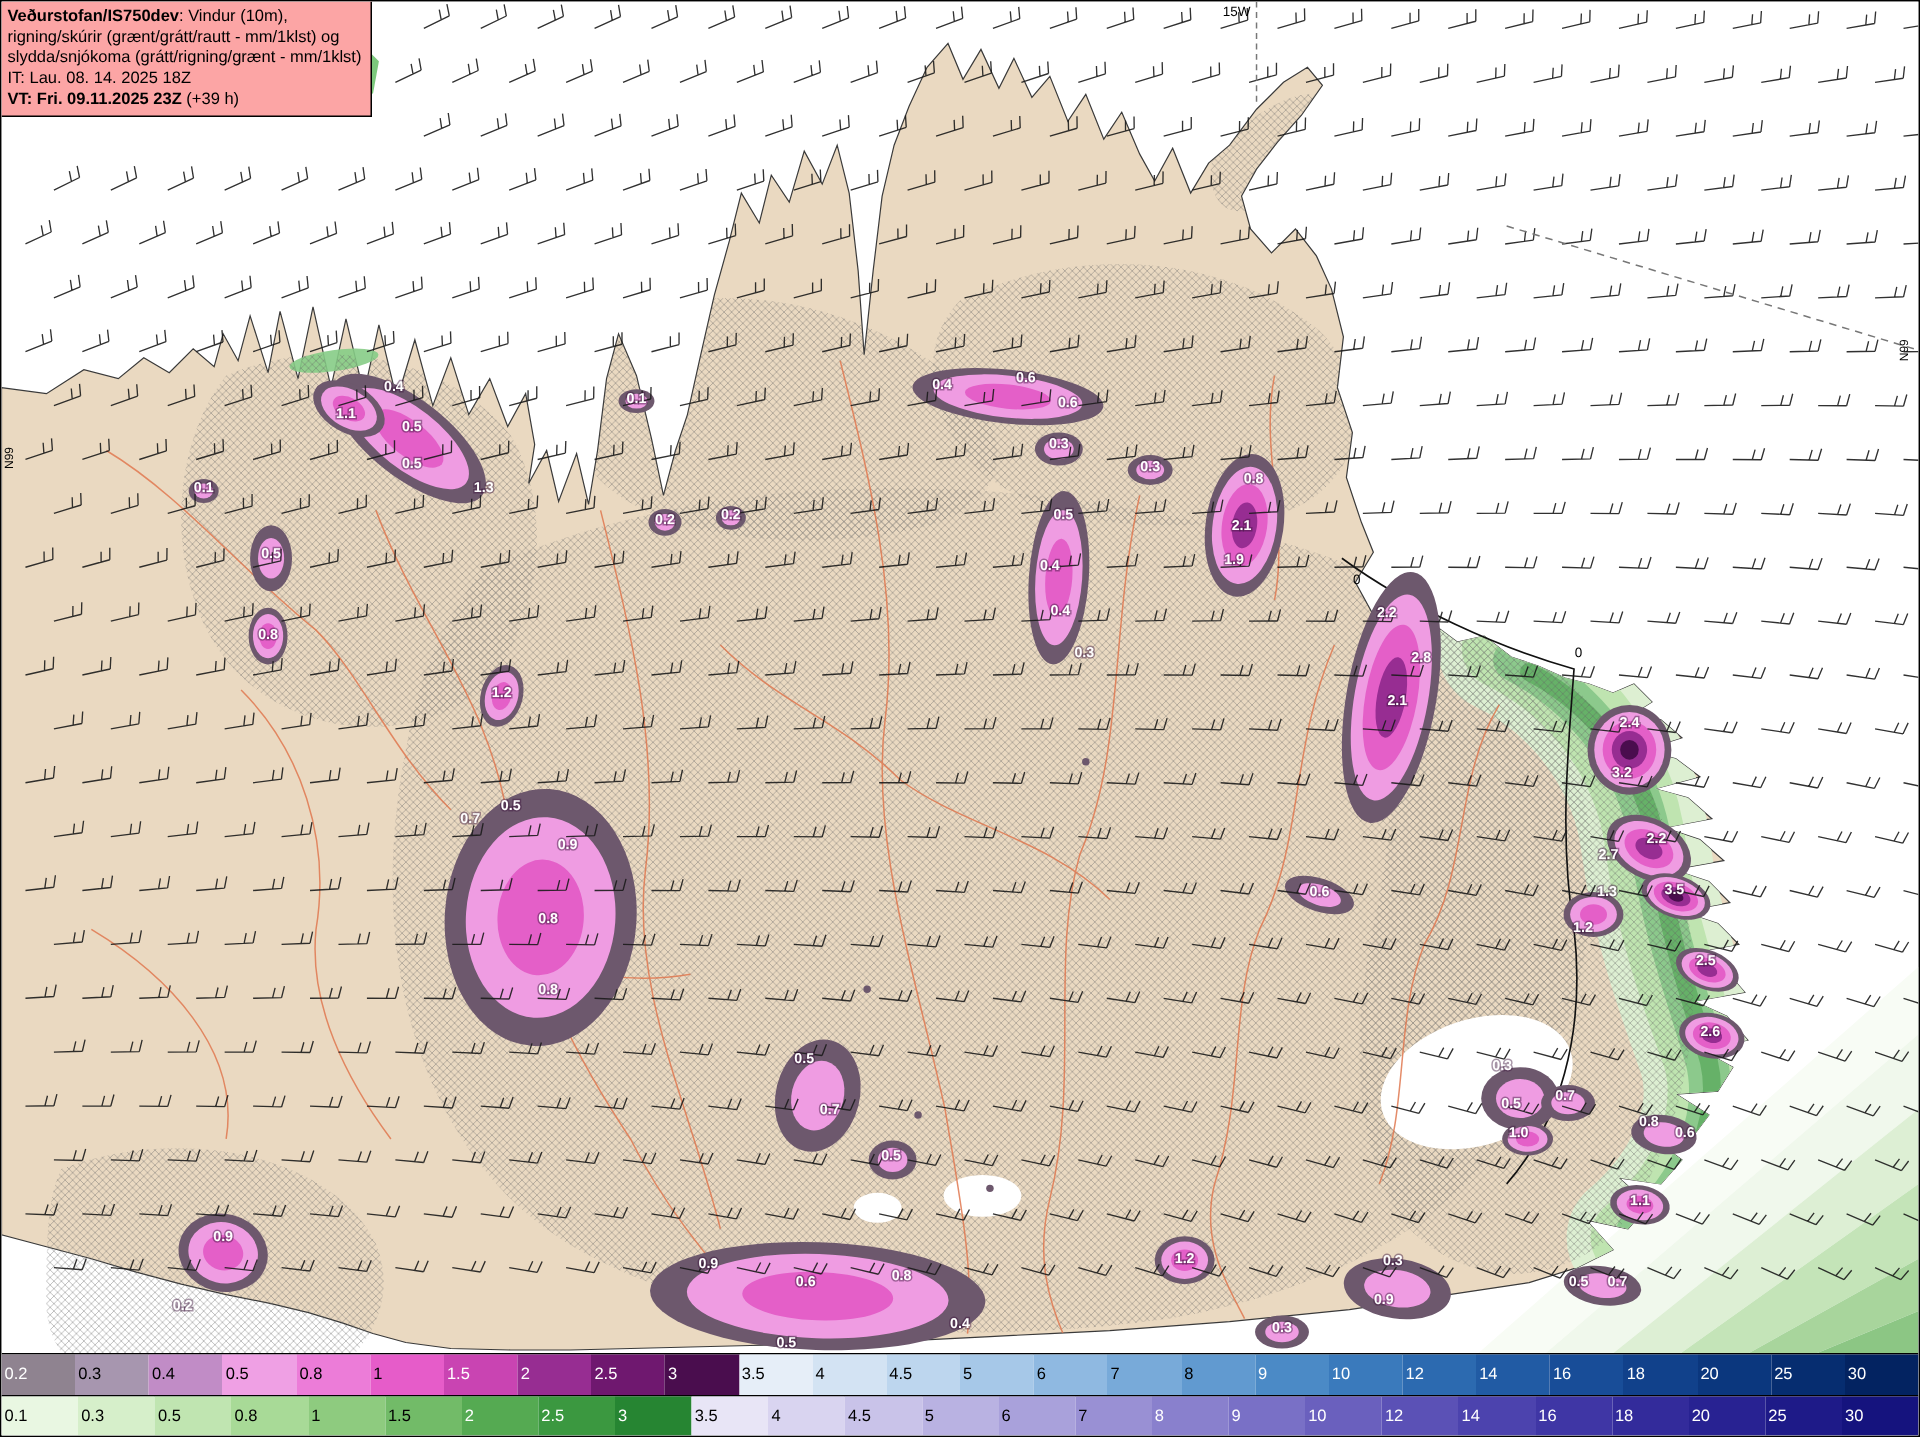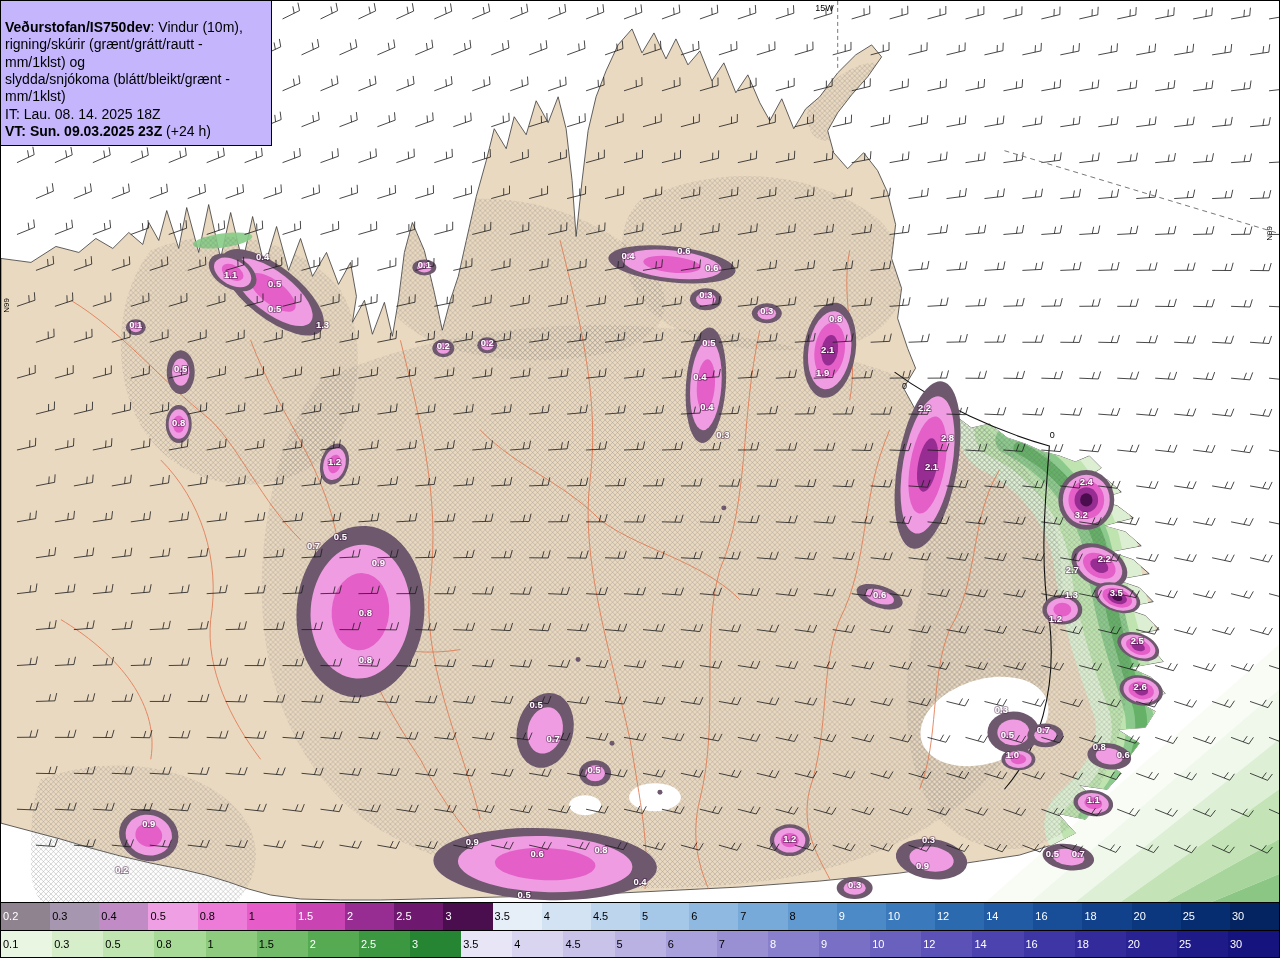--- a/index.html
+++ b/index.html
@@ -1,19 +1,19 @@
 <!DOCTYPE html>
 <html><head>
 <meta charset="utf-8">
 <style>
   html,body{margin:0;padding:0;background:#fff;font-family:"Liberation Sans",sans-serif;}
   #app{position:relative;width:1278px;height:956px;border:1px solid #000;overflow:hidden;background:#fff;}
   #mapsvg{display:block;}
-  .hdr{position:absolute;top:0;left:0;background:#c4b5fd;border-right:1px solid #000;border-bottom:1px solid #000;
-       padding:18px 6px 4px 4px;font-size:14px;line-height:1.24;color:#000;z-index:6;max-width:260px;}
+  .hdr{position:absolute;top:0;left:0;background:#fca5a5;border-right:1px solid #000;border-bottom:1px solid #000;
+       padding:4px 6px 4px 4px;font-size:11px;line-height:1.24;color:#000;z-index:6;max-width:260px;}
   .hdr .b{font-weight:bold;}
   .legend{position:absolute;left:0;bottom:0;width:100%;height:54px;display:flex;flex-direction:column;border-top:1px solid #000;background:#fff;z-index:5;}
   .legend-row{flex:1;display:flex;}
   .legend-row.second{border-top:1px solid #000;}
   .cell{flex:1;position:relative;}
   .cell span{position:absolute;left:2px;top:50%;transform:translateY(-50%);font-size:11px;white-space:nowrap;}
 </style>
 </head>
 <body>
 
@@ -362,23 +362,23 @@
       <line x1="1005" y1="150" x2="1280" y2="233" stroke="#777" stroke-width="1" stroke-dasharray="5 4"></line>
       <text x="834" y="10" font-size="9" fill="#000" text-anchor="end">15W</text>
       <text x="8" y="305" font-size="8" fill="#000" text-anchor="middle" transform="rotate(-90 8 305)">N99</text>
       <text x="1273" y="233" font-size="8" fill="#000" text-anchor="middle" transform="rotate(-90 1273 233)">N99</text>
     </g>
   </svg>
 
   <div class="hdr">
     <div><span class="b">Veðurstofan/IS750dev</span><span>: Vindur (10m),</span></div>
     <div>rigning/skúrir (grænt/grátt/rautt - mm/1klst) og</div>
-    <div>slydda/snjókoma (blátt/bleikt/grænt - mm/1klst)</div>
+    <div>slydda/snjókoma (grátt/rigning/grænt - mm/1klst)</div>
     <div>IT: Lau. 08. 14. 2025 18Z</div>
-    <div><span class="b">VT: Sun. 09.03.2025 23Z</span><span> (+24 h)</span></div>
+    <div><span class="b">VT: Fri. 09.11.2025 23Z</span><span> (+39 h)</span></div>
   </div>
 
   <div class="legend">
     <div class="legend-row" id="legend-row1">
         <div class="cell" style="background: rgb(143, 131, 144);">
           <span style="color: rgb(255, 255, 255);">0.2</span>
         </div>
         <div class="cell" style="background: rgb(167, 150, 175);">
           <span style="color: rgb(0, 0, 0);">0.3</span>
         </div>

